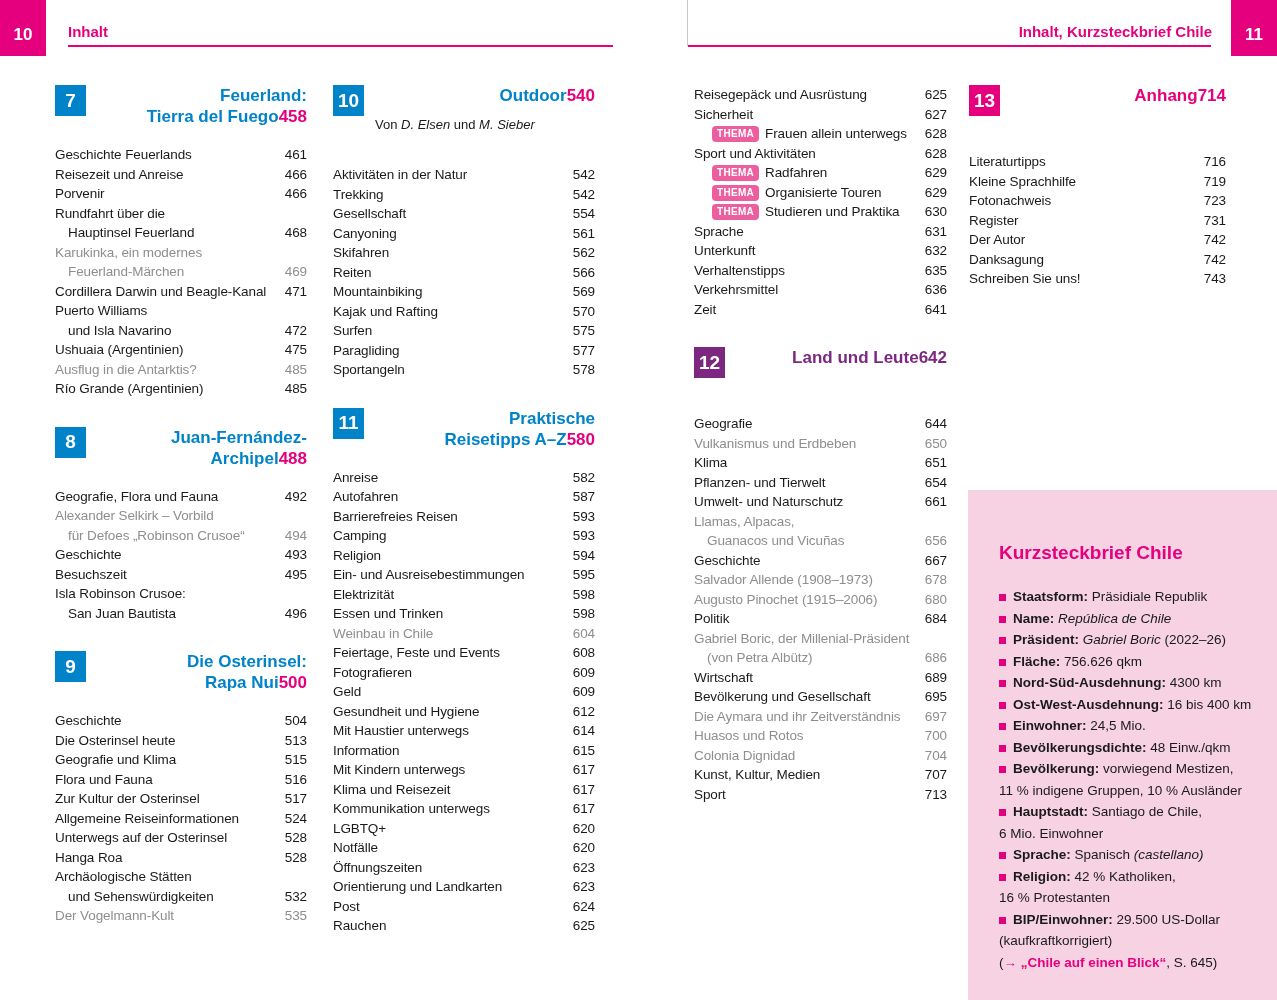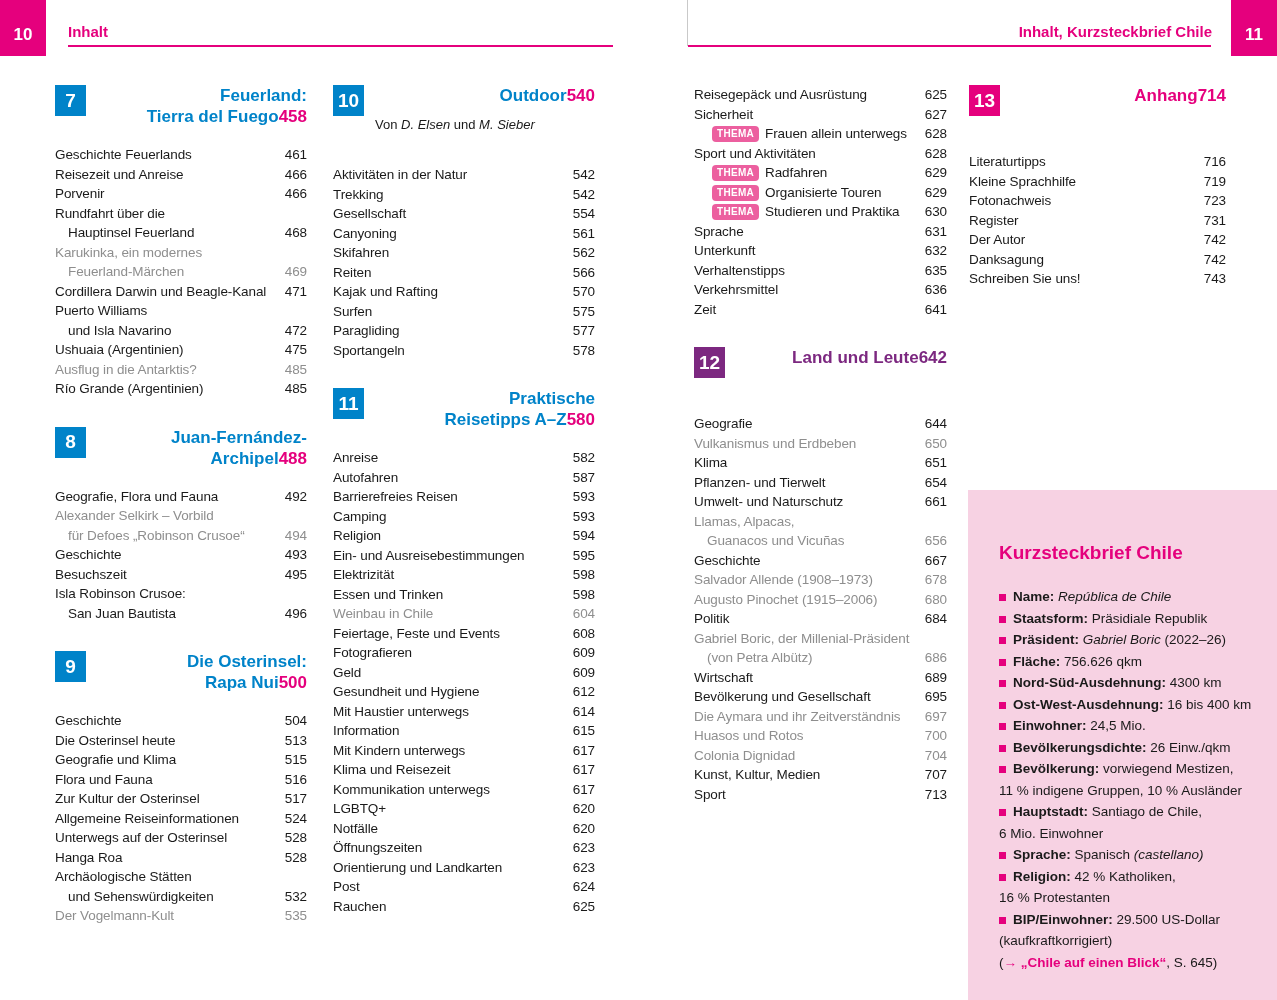--- a/index.html
+++ b/index.html
@@ -267,20 +267,24 @@
       </div>
       <div class="entry">
         <span class="e-text">Skifahren</span>
         <span class="e-page">562</span>
       </div>
       <div class="entry">
         <span class="e-text">Reiten</span>
         <span class="e-page">566</span>
       </div>
       <div class="entry">
+        <span class="e-text">Mountainbiking</span>
+        <span class="e-page">569</span>
+      </div>
+      <div class="entry">
         <span class="e-text">Kajak und Rafting</span>
         <span class="e-page">570</span>
       </div>
       <div class="entry">
         <span class="e-text">Surfen</span>
         <span class="e-page">575</span>
       </div>
       <div class="entry">
         <span class="e-text">Paragliding</span>
         <span class="e-page">577</span>
@@ -581,28 +585,28 @@
         <span class="e-page">742</span>
       </div>
       <div class="entry">
         <span class="e-text">Schreiben Sie uns!</span>
         <span class="e-page">743</span>
       </div>
     </div>
   <div class="panel">
     <div class="panel-title">Kurzsteckbrief Chile</div>
     <div class="facts">
+        <div class="fact"><span class="bullet"></span><span class="b">Staatsform: </span><span>Präsidiale Republik</span></div>
         <div class="fact"><span class="bullet"></span><span class="b">Name: </span><span class="i">República de Chile</span></div>
-        <div class="fact"><span class="bullet"></span><span class="b">Staatsform: </span><span>Präsidiale Republik</span></div>
         <div class="fact"><span class="bullet"></span><span class="b">Präsident: </span><span class="i">Gabriel Boric</span><span> (2022–26)</span></div>
         <div class="fact"><span class="bullet"></span><span class="b">Fläche: </span><span>756.626 qkm</span></div>
         <div class="fact"><span class="bullet"></span><span class="b">Nord-Süd-Ausdehnung: </span><span>4300 km</span></div>
         <div class="fact"><span class="bullet"></span><span class="b">Ost-West-Ausdehnung: </span><span>16 bis 400 km</span></div>
         <div class="fact"><span class="bullet"></span><span class="b">Einwohner: </span><span>24,5 Mio.</span></div>
-        <div class="fact"><span class="bullet"></span><span class="b">Bevölkerungsdichte: </span><span>26 Einw./qkm</span></div>
+        <div class="fact"><span class="bullet"></span><span class="b">Bevölkerungsdichte: </span><span>48 Einw./qkm</span></div>
         <div class="fact"><span class="bullet"></span><span class="b">Bevölkerung: </span><span>vorwiegend Mestizen,</span></div>
         <div class="fact"><span>11 % indigene Gruppen, 10 % Ausländer</span></div>
         <div class="fact"><span class="bullet"></span><span class="b">Hauptstadt: </span><span>Santiago de Chile,</span></div>
         <div class="fact"><span>6 Mio. Einwohner</span></div>
         <div class="fact"><span class="bullet"></span><span class="b">Sprache: </span><span>Spanisch </span><span class="i">(castellano)</span></div>
         <div class="fact"><span class="bullet"></span><span class="b">Religion: </span><span>42 % Katholiken,</span></div>
         <div class="fact"><span>16 % Protestanten</span></div>
         <div class="fact"><span class="bullet"></span><span class="b">BIP/Einwohner: </span><span>29.500 US-Dollar</span></div>
         <div class="fact"><span>(kaufkraftkorrigiert)</span></div>
         <div class="fact"><span>(</span><span class="b c-pink">→ </span><span class="b c-pink">„Chile auf einen Blick“</span><span>, S. 645)</span></div>

